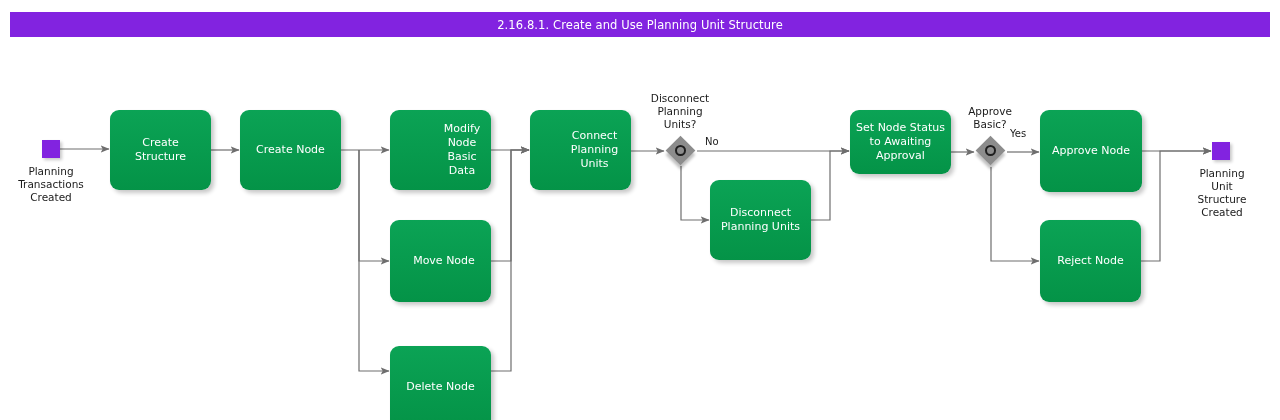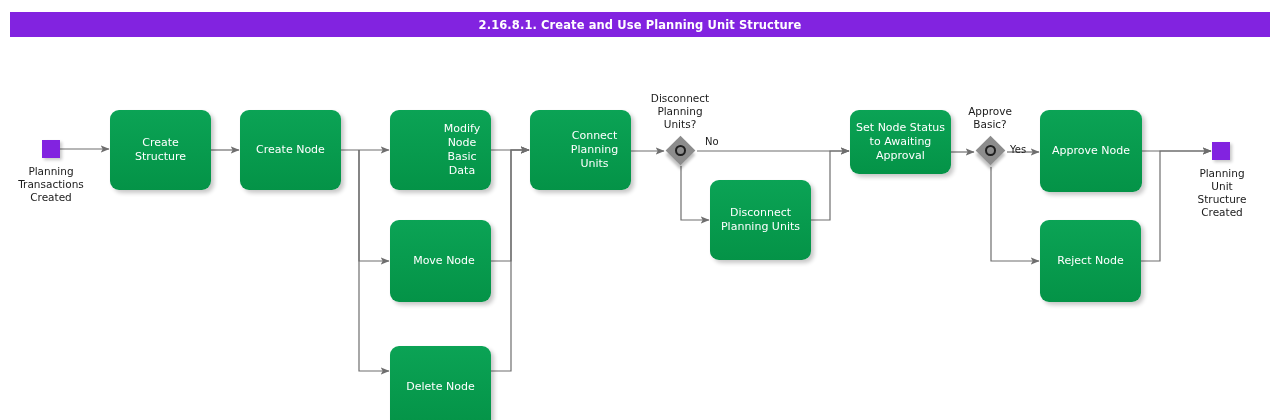--- a/index.html
+++ b/index.html
@@ -29,21 +29,21 @@
     width: 1260px;
     height: 25px;
     background: #8223e0;
     display: flex;
     align-items: center;
     justify-content: center;
   }
   .title-bar .title-text {
     color: #ffffff;
     font-size: 11.5px;
-    font-weight: bold;
+    font-weight: normal;
     font-family: "DejaVu Sans", sans-serif;
     letter-spacing: 0.1px;
     white-space: nowrap;
   }
 
   
   #wires {
     position: absolute;
     left: 0; top: 0;
     width: 1280px; height: 420px;
@@ -243,21 +243,21 @@
     <div class="ring"></div>
   </div>
   <div class="flow-label" style="left:705px; top:136px;">No</div>
 
   <div class="gateway-label" style="left:930px; top:105px; width:120px;">Approve
 Basic?</div>
   <div class="gateway" style="left:976px; top:136px;">
     <div class="diamond"></div>
     <div class="ring"></div>
   </div>
-  <div class="flow-label" style="left:1010px; top:144px;">Yes</div>
+  <div class="flow-label" style="left:1010px; top:128px;">Yes</div>
 
   <div class="event" style="left:1212px; top:142px;"></div>
   <div class="event-label" style="left:1171px; top:167px; width:102px;">Planning
 Unit
 Structure
 Created</div>
 
 </div>
 
 </body></html>

